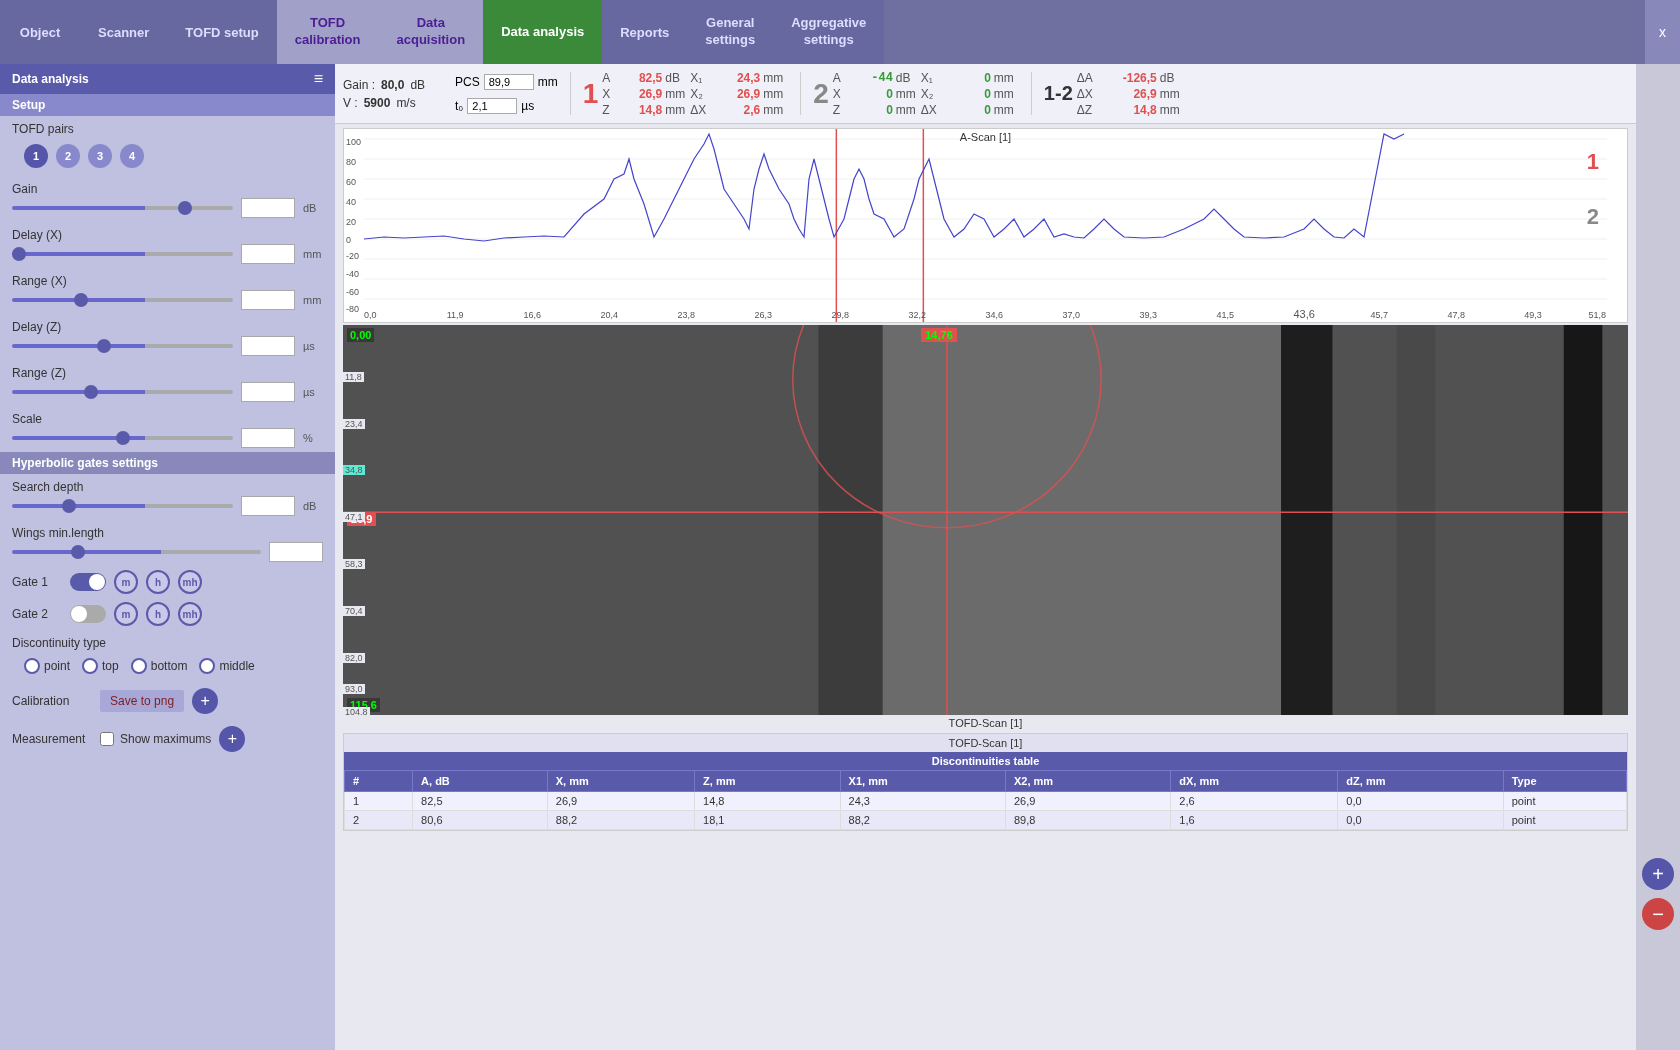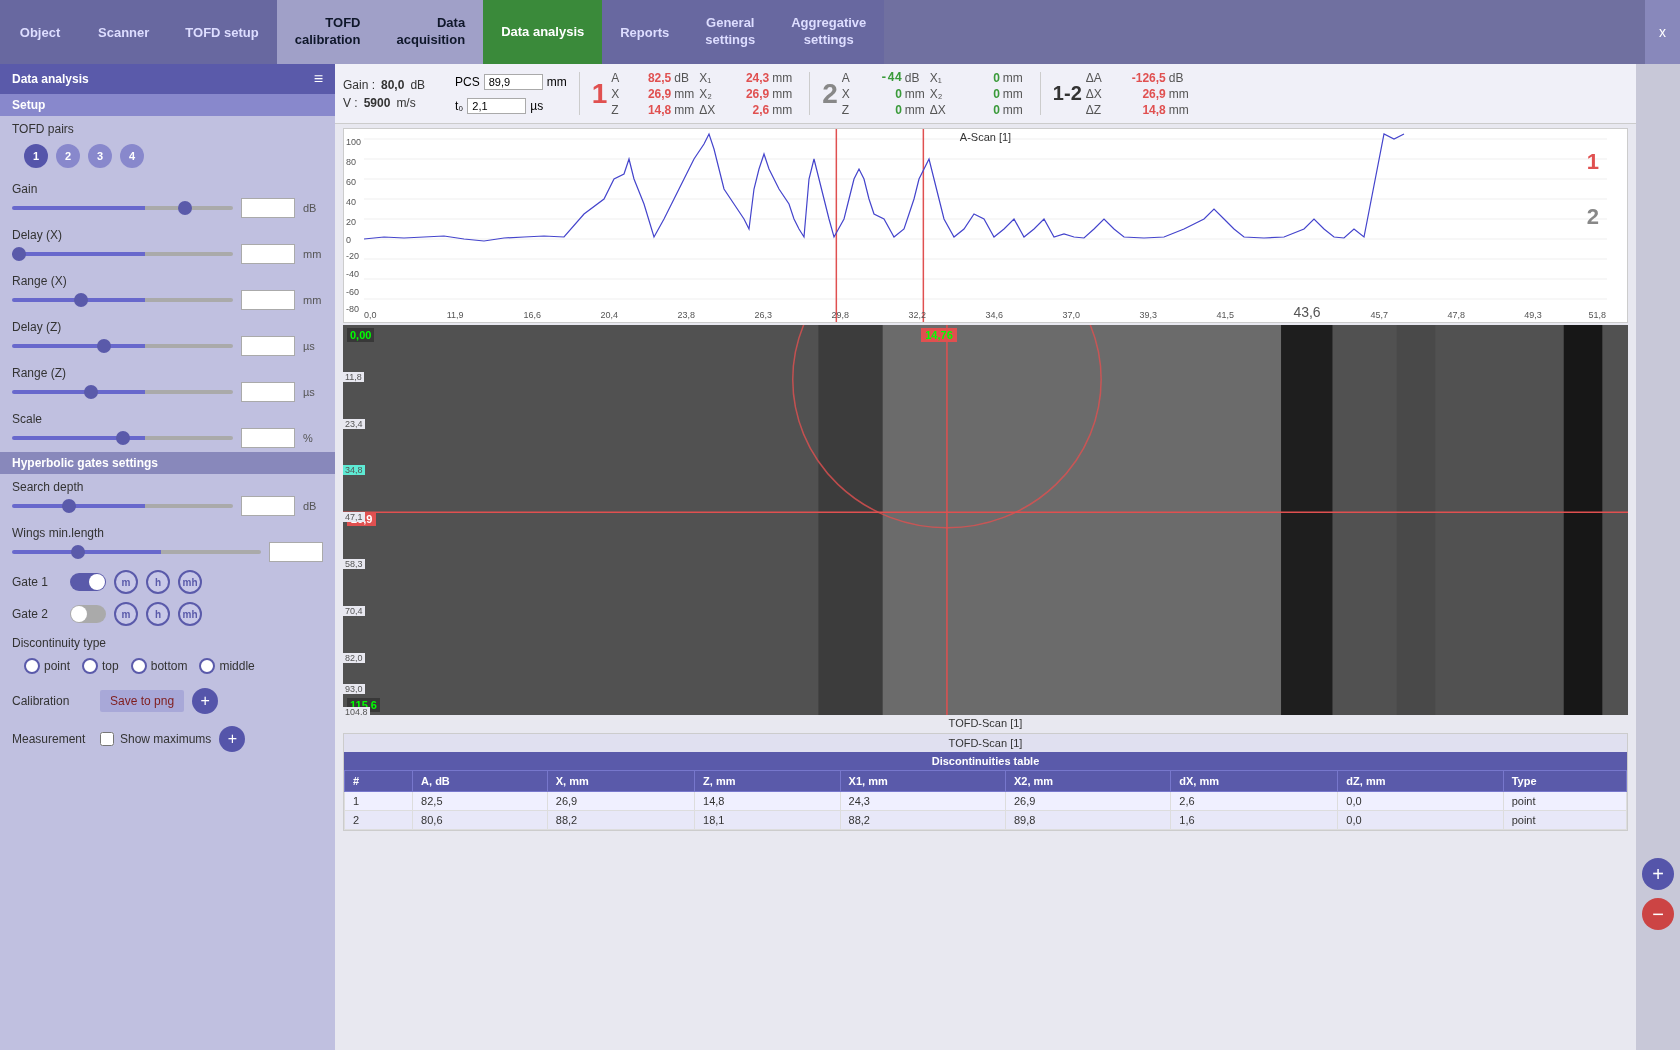--- a/index.html
+++ b/index.html
@@ -2,21 +2,21 @@
 <html><head>
   <meta charset="utf-8">
   <style>
     * { box-sizing: border-box; margin: 0; padding: 0; font-family: Arial, sans-serif; font-size: 12px; }
     body { background: #c8c8d8; width: 1680px; min-height: 1050px; overflow: hidden; }
 
     
     .top-nav { display: flex; align-items: stretch; background: #7070a0; height: 64px; }
     .nav-btn { padding: 0 18px; background: #5a5a8a; color: #fff; border: none; cursor: pointer; font-size: 13px; font-weight: bold; text-align: center; display: flex; align-items: center; justify-content: center; min-width: 80px; }
     .nav-btn.active { background: #3a8a3a; color: #fff; }
-    .nav-btn.light { background: #a0a0c8; color: #0f172a; text-align: right; }
+    .nav-btn.light { background: #a0a0c8; color: #4c1d95; }
     .nav-btn.medium { background: #6868a0; color: #ddf; }
     .nav-close { background: #8888bb; color: #fff; border: none; cursor: pointer; font-size: 14px; padding: 0 14px; display: flex; align-items: center; justify-content: center; }
     .nav-spacer { flex: 1; background: #7070a0; }
 
     
     .main-layout { display: flex; height: calc(1050px - 64px); }
 
     
     .sidebar { width: 335px; background: #c0c0e0; flex-shrink: 0; overflow-y: auto; }
     .sidebar-header { background: #5a5aaa; color: #fff; padding: 6px 12px; display: flex; align-items: center; justify-content: space-between; font-weight: bold; font-size: 13px; }
@@ -60,21 +60,21 @@
     input[type=checkbox] { width: 14px; height: 14px; }
 
     
     .right-content { flex: 1; display: flex; flex-direction: column; background: #e8e8f0; overflow: hidden; }
 
     
     .meas-bar { display: flex; align-items: stretch; background: #f0f0f8; border-bottom: 1px solid #ccc; padding: 4px 8px; gap: 12px; min-height: 60px; }
     .meas-gain { display: flex; flex-direction: column; justify-content: center; font-size: 12px; color: #333; min-width: 100px; }
     .meas-pcs { display: flex; flex-direction: column; justify-content: center; gap: 4px; }
     .pcs-row { display: flex; align-items: center; gap: 4px; }
-    .pcs-input { width: 59px; border: 1px solid #aaa; padding: 1px 4px; font-size: 11px; }
+    .pcs-input { width: 50px; border: 1px solid #aaa; padding: 1px 4px; font-size: 11px; }
     .meas-divider { width: 1px; background: #ccc; margin: 4px 0; }
 
     
     .charts-area { flex: 1; display: flex; flex-direction: column; overflow: hidden; }
     .disc-table { width: 100%; border-collapse: collapse; }
     .disc-table th { background: #5a5aaa; color: #fff; padding: 4px 8px; font-size: 11px; text-align: left; border: 1px solid #7777cc; }
     .disc-table td { padding: 3px 8px; font-size: 11px; border: 1px solid #ddd; color: #333; }
     .disc-table tr:nth-child(odd) td { background: #f0f0ff; }
     .disc-table tr:nth-child(even) td { background: #e8e8f8; }
 
@@ -395,21 +395,21 @@
         <div style="position:absolute;bottom:2px;left:14%;font-size:9px;color:#555;">16,6</div>
         <div style="position:absolute;bottom:2px;left:20%;font-size:9px;color:#555;">20,4</div>
         <div style="position:absolute;bottom:2px;left:26%;font-size:9px;color:#555;">23,8</div>
         <div style="position:absolute;bottom:2px;left:32%;font-size:9px;color:#555;">26,3</div>
         <div style="position:absolute;bottom:2px;left:38%;font-size:9px;color:#555;">29,8</div>
         <div style="position:absolute;bottom:2px;left:44%;font-size:9px;color:#555;">32,2</div>
         <div style="position:absolute;bottom:2px;left:50%;font-size:9px;color:#555;">34,6</div>
         <div style="position:absolute;bottom:2px;left:56%;font-size:9px;color:#555;">37,0</div>
         <div style="position:absolute;bottom:2px;left:62%;font-size:9px;color:#555;">39,3</div>
         <div style="position:absolute;bottom:2px;left:68%;font-size:9px;color:#555;">41,5</div>
-        <div style="position:absolute;bottom:2px;left:74%;font-size:14px;color:#555;margin-top:20px;">43,6</div>
+        <div style="position:absolute;bottom:2px;left:74%;font-size:11px;color:#555;margin-top:20px;">43,6</div>
         <div style="position:absolute;bottom:2px;left:80%;font-size:9px;color:#555;">45,7</div>
         <div style="position:absolute;bottom:2px;left:86%;font-size:9px;color:#555;">47,8</div>
         <div style="position:absolute;bottom:2px;left:92%;font-size:9px;color:#555;">49,3</div>
         <div style="position:absolute;bottom:2px;left:97%;font-size:9px;color:#555;">51,8</div>
       </div>
 
       <div style="position:relative;margin:2px 8px 0 8px;background:#888;height:390px;overflow:hidden;">
 
         <svg width="100%" height="100%" style="position:absolute;top:0;left:0;">
           <defs>

